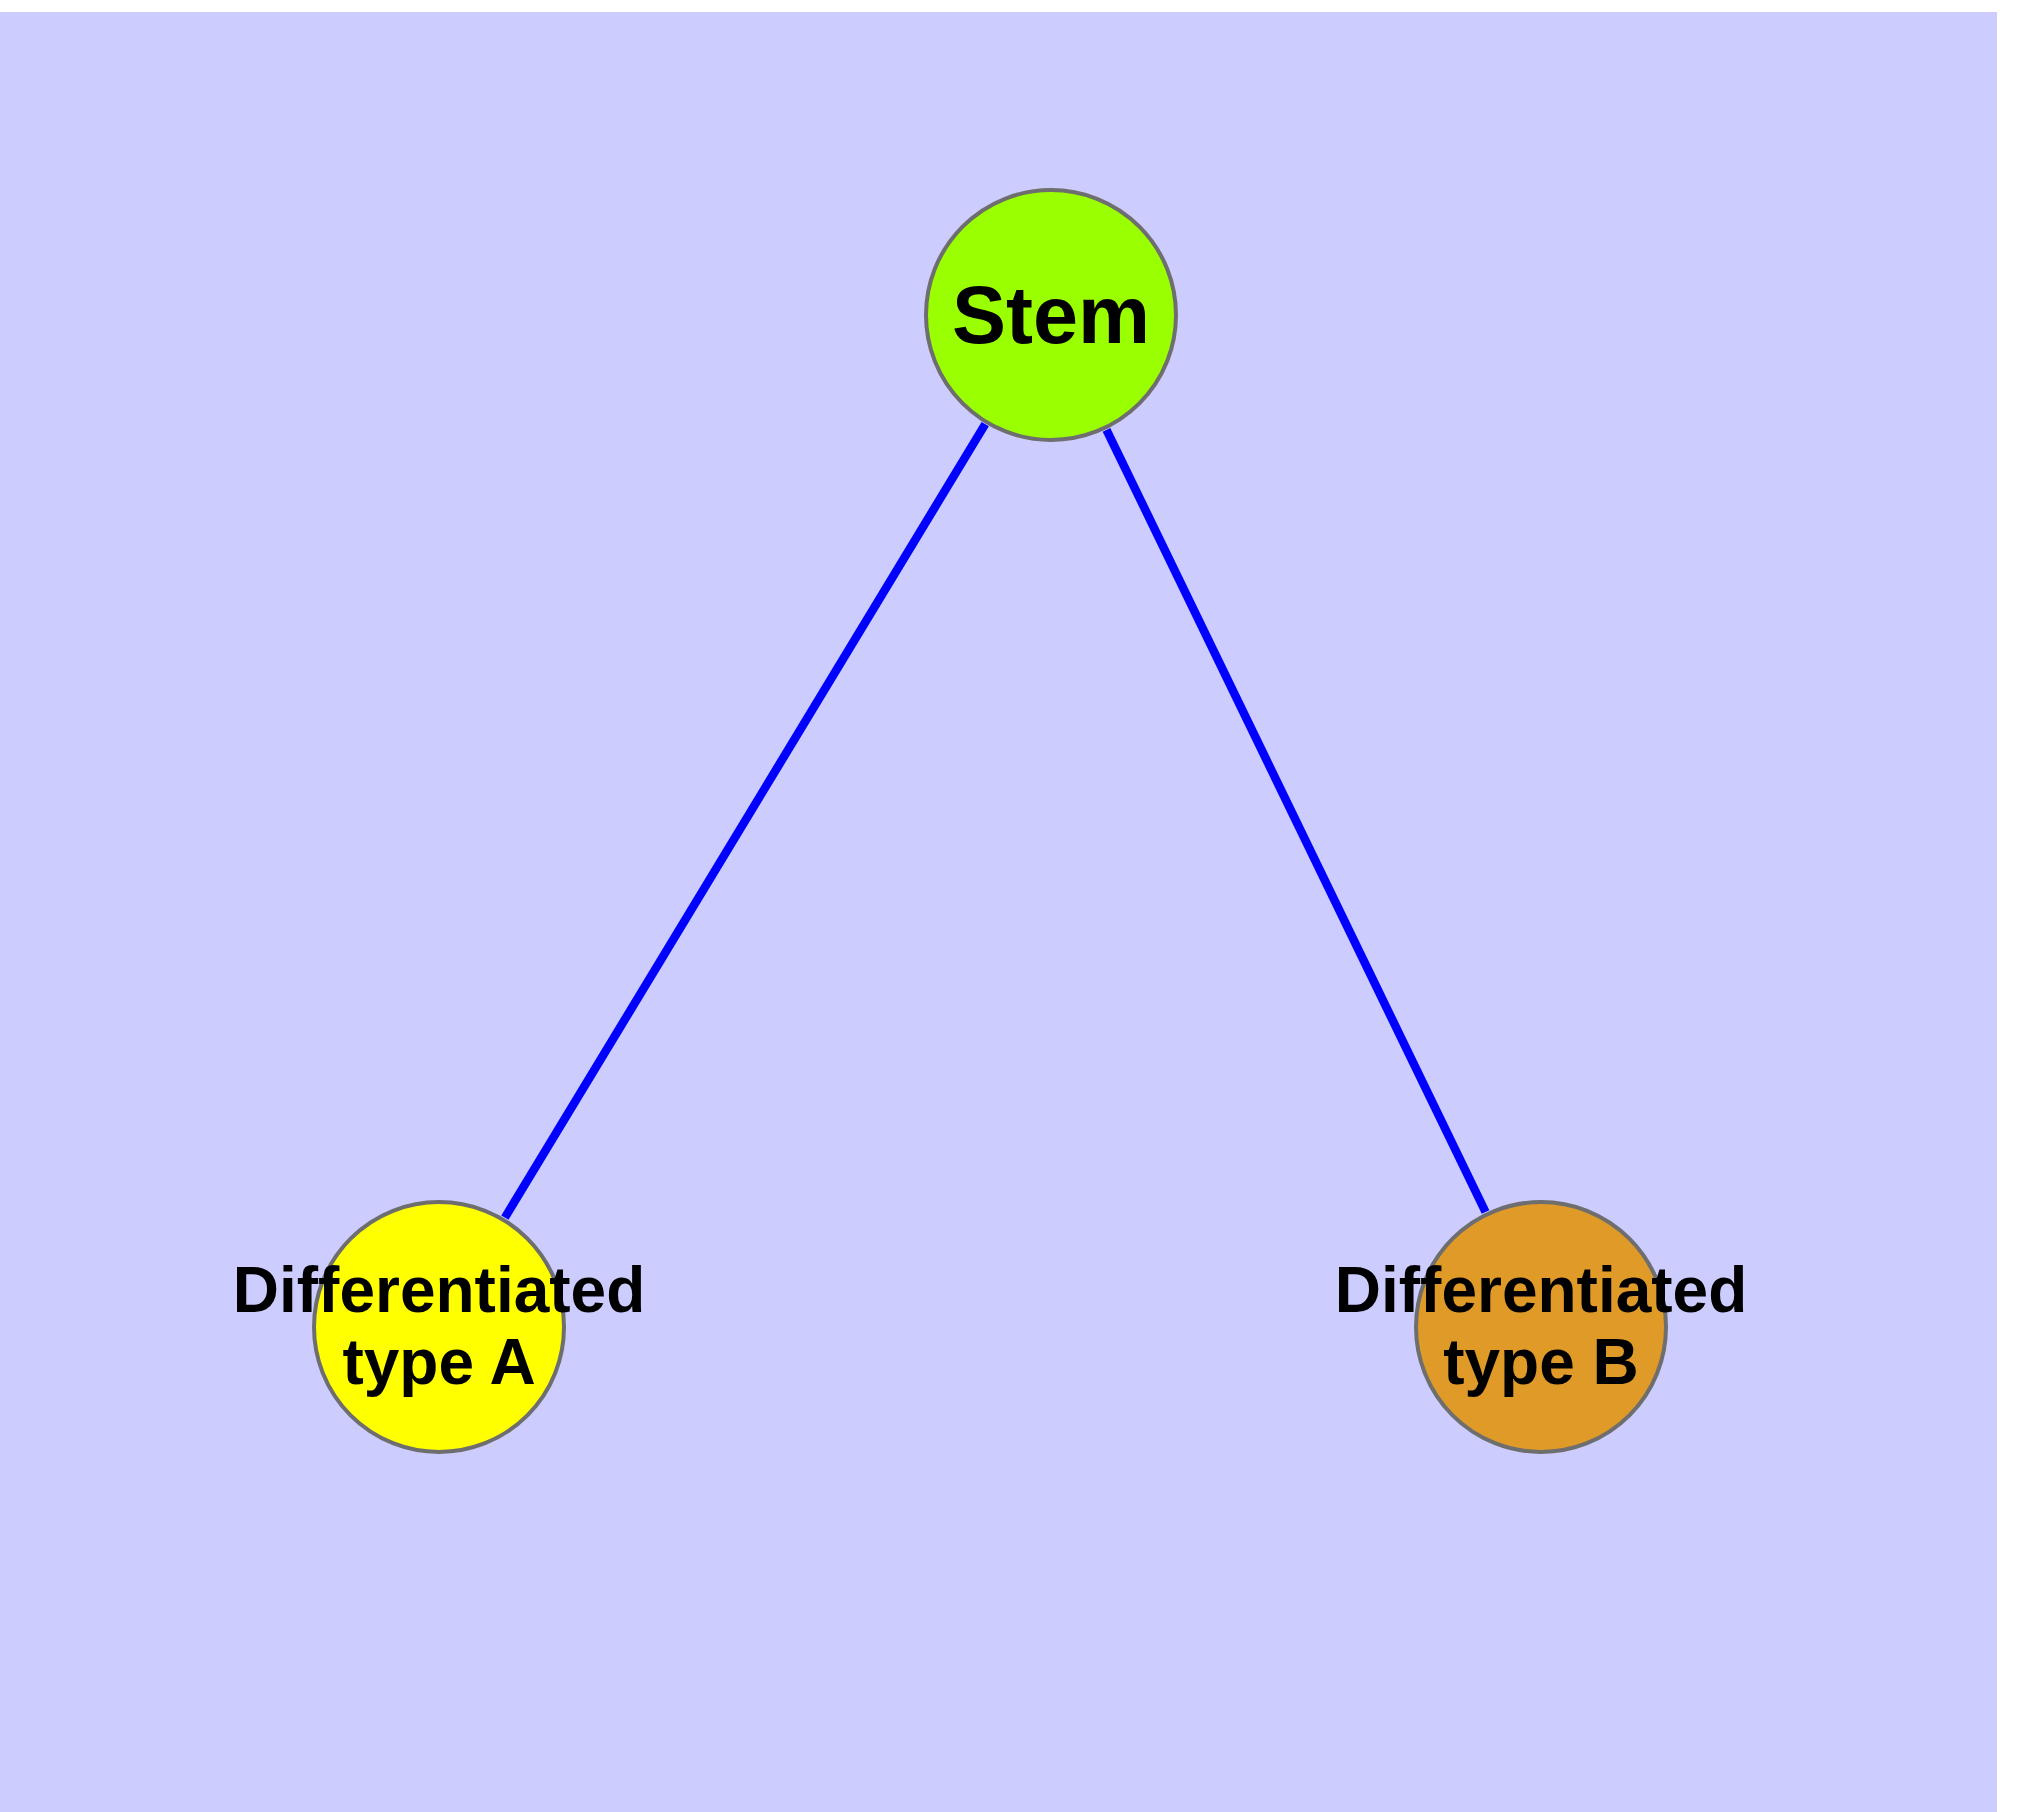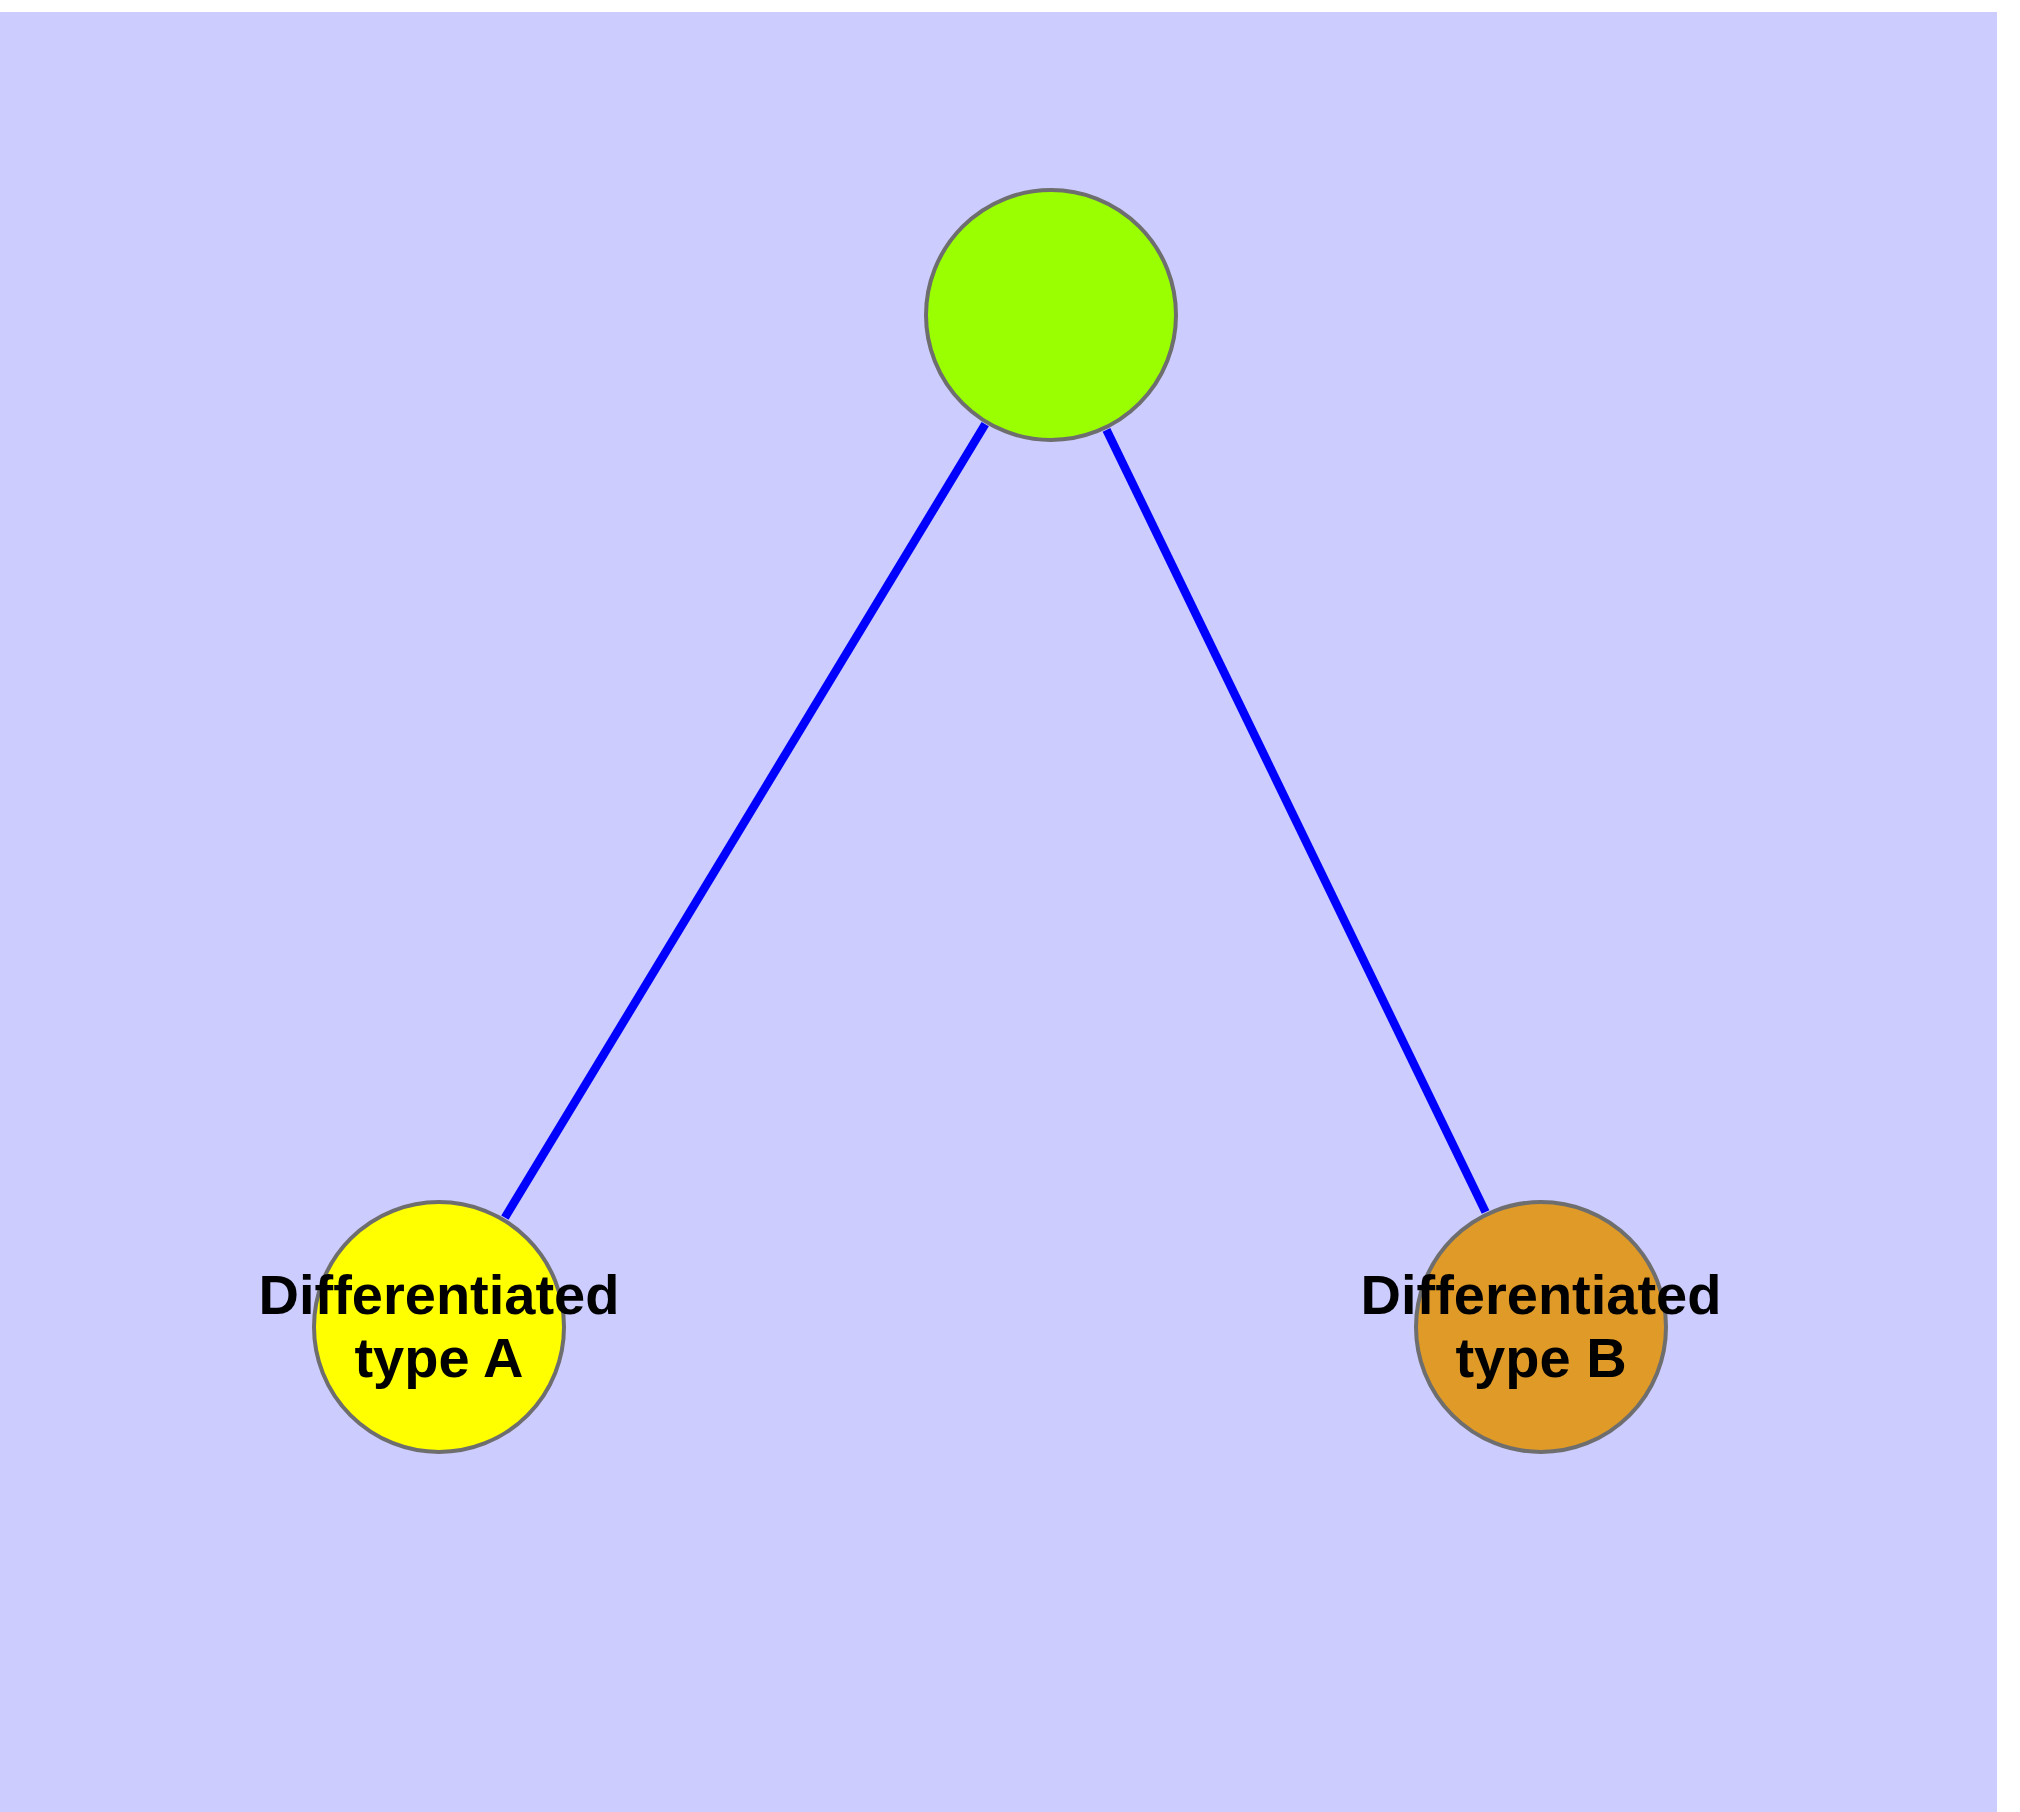--- a/index.html
+++ b/index.html
@@ -50,38 +50,39 @@
     top: 50%;
     transform: translate(-50%, -50%);
     white-space: pre;
     text-align: center;
     color: #000000;
     font-weight: bold;
     line-height: 1.12;
     pointer-events: none;
   }
   .label-large { font-size: 81px; }
-  .label-multi { font-size: 56px; }
+  .label-multi { font-size: 64px; }
 </style>
 </head>
 <body>
 
 <div id="canvas">
   <div id="plot-area">
 
     <svg id="graph-svg" viewBox="0 0 2356 2124" preserveAspectRatio="none">
       <g id="edges-layer">
           <line x1="1162.3358134697917" y1="486.32877358800334" x2="595.6641865302082" y2="1422.6712264119967" stroke="#0000ff" stroke-width="10" stroke-linecap="butt"></line>
           <line x1="1305.4021560052645" y1="492.9909552150182" x2="1752.5978439947355" y2="1416.0090447849818" stroke="#0000ff" stroke-width="10" stroke-linecap="butt"></line>
         </g>
     </svg>
 
     <div id="nodes-layer">
         <div class="node-group" style="left: 1051px; top: 303px; width: 254px; height: 254px;">
           <div class="node-circle" style="width: 254px; height: 254px; background: rgb(154, 255, 0); border-color: rgb(110, 110, 110); border-width: 4.2px;"></div>
+          <div class="node-label label-large" style="color: rgb(0, 0, 0);">Stem</div>
         </div>
         <div class="node-group" style="left: 439px; top: 1315px; width: 254px; height: 254px;">
           <div class="node-circle" style="width: 254px; height: 254px; background: rgb(255, 255, 0); border-color: rgb(110, 110, 110); border-width: 4.2px;"></div>
           <div class="node-label label-multi" style="color: rgb(0, 0, 0);">Differentiated
 type A</div>
         </div>
         <div class="node-group" style="left: 1541px; top: 1315px; width: 254px; height: 254px;">
           <div class="node-circle" style="width: 254px; height: 254px; background: rgb(224, 154, 40); border-color: rgb(110, 110, 110); border-width: 4.2px;"></div>
           <div class="node-label label-multi" style="color: rgb(0, 0, 0);">Differentiated
 type B</div>

